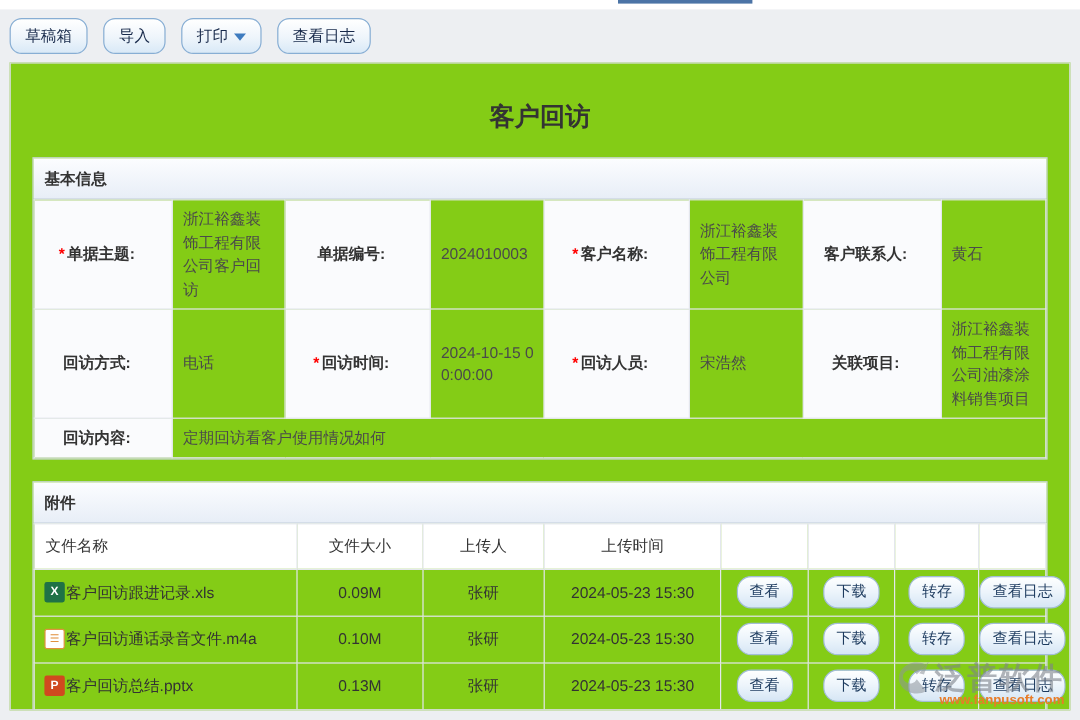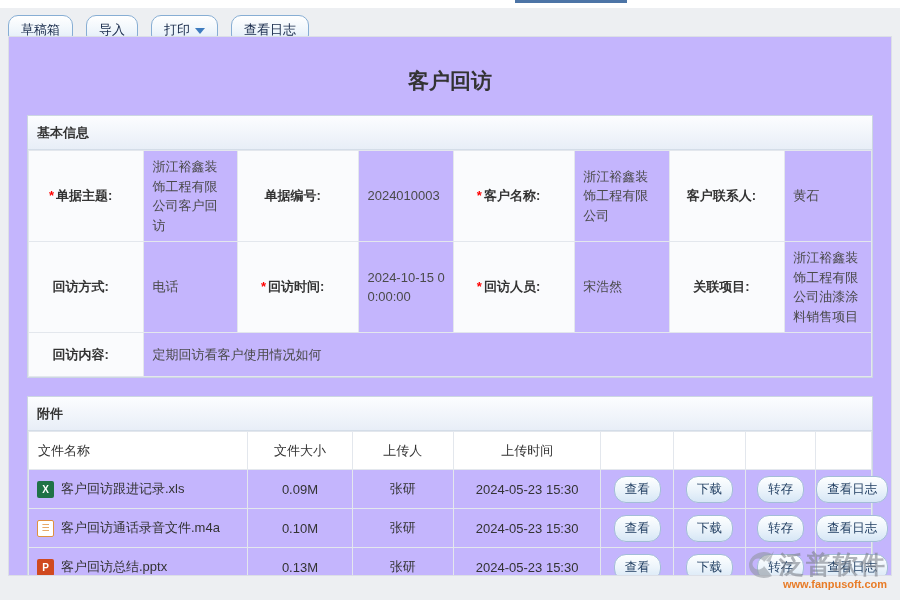--- a/index.html
+++ b/index.html
@@ -21,46 +21,46 @@
     display:inline-flex; align-items:center; gap:5px;
     padding:5px 12px; font-size:13px; color:#17294a; font-weight:500;
     background:linear-gradient(180deg,#ffffff 0%,#eef5fb 55%,#d9e9f7 100%);
     border:1px solid #87aed4; border-radius:10px; cursor:pointer;
     font-family:inherit;
   }
   .caret { display:inline-block; width:0; height:0; border-left:5px solid transparent; border-right:5px solid transparent; border-top:6px solid #3f7cbf; margin-top:1px; }
 
   
   .panel {
-    position:absolute; top:36px; left:8px; width:884px; height:540px;
-    background:#c4b5fd; border:1px solid #dcdfe6; overflow:hidden;
+    position:absolute; top:52px; left:8px; width:884px; height:540px;
+    background:#84cc16; border:1px solid #dcdfe6; overflow:hidden;
   }
   .page-title { text-align:center; font-size:21px; font-weight:700; color:#333; padding-top:30px; height:54px; }
 
   .box { margin:24px 18px 0 18px; border:1px solid #ccd7e2; }
   .box + .box { margin-top:18px; }
   .box-header {
     height:34px; line-height:34px; padding-left:9px;
     font-weight:700; font-size:13px; color:#333;
     background:linear-gradient(180deg,#fcfdff 0%,#e8eef7 100%);
     border-bottom:1px solid #d4dde8;
   }
   table { width:100%; border-collapse:collapse; table-layout:fixed; }
   td,th { border:1px solid #e3e7ed; font-size:13px; vertical-align:middle; }
   th.lbl { text-align:center; font-weight:700; color:#333; background:#fafbfd; padding:6px 14px 6px 3px; line-height:1.5; white-space:nowrap; }
   td.val { text-align:left; color:#4a4a4a; padding:6px 8px; line-height:1.5; word-break:break-all; }
   .star { color:#ff0000; font-weight:700; margin-right:2px; }
-  .bi-r1 { height:77px; } .bi-r2 { height:88px; } .bi-r3 { height:44px; }
+  .bi-r1 { height:77px; } .bi-r2 { height:88px; } .bi-r3 { height:32px; }
 
   
   .at-head th { font-weight:400; color:#333; height:38px; background:#ffffff; }
   .at-head th.c-name { text-align:left; padding-left:9px; }
   .at-row td { height:39px; color:#333; text-align:center; }
   td.c-name { text-align:left; padding-left:8px; }
-  .file-cell { display:flex; align-items:center; gap:7px; }
+  .file-cell { display:flex; align-items:center; gap:1px; }
   .file-name { color:#333; }
 
   
   .ficon { width:17px; height:17px; flex:0 0 17px; display:inline-flex; align-items:center; justify-content:center; font-weight:700; border-radius:2px; font-size:10px; }
   .ficon[data-icon="excel-file-icon"] { background:#1f7246; color:#fff; }
   .ficon[data-icon="excel-file-icon"]::before { content:"X"; }
   .ficon[data-icon="audio-file-icon"] { background:#fff; border:1px solid #e0913f; color:#e0913f; font-size:9px; }
   .ficon[data-icon="audio-file-icon"]::before { content:"☰"; }
   .ficon[data-icon="powerpoint-file-icon"] { background:#d0491f; color:#fff; }
   .ficon[data-icon="powerpoint-file-icon"]::before { content:"P"; }

